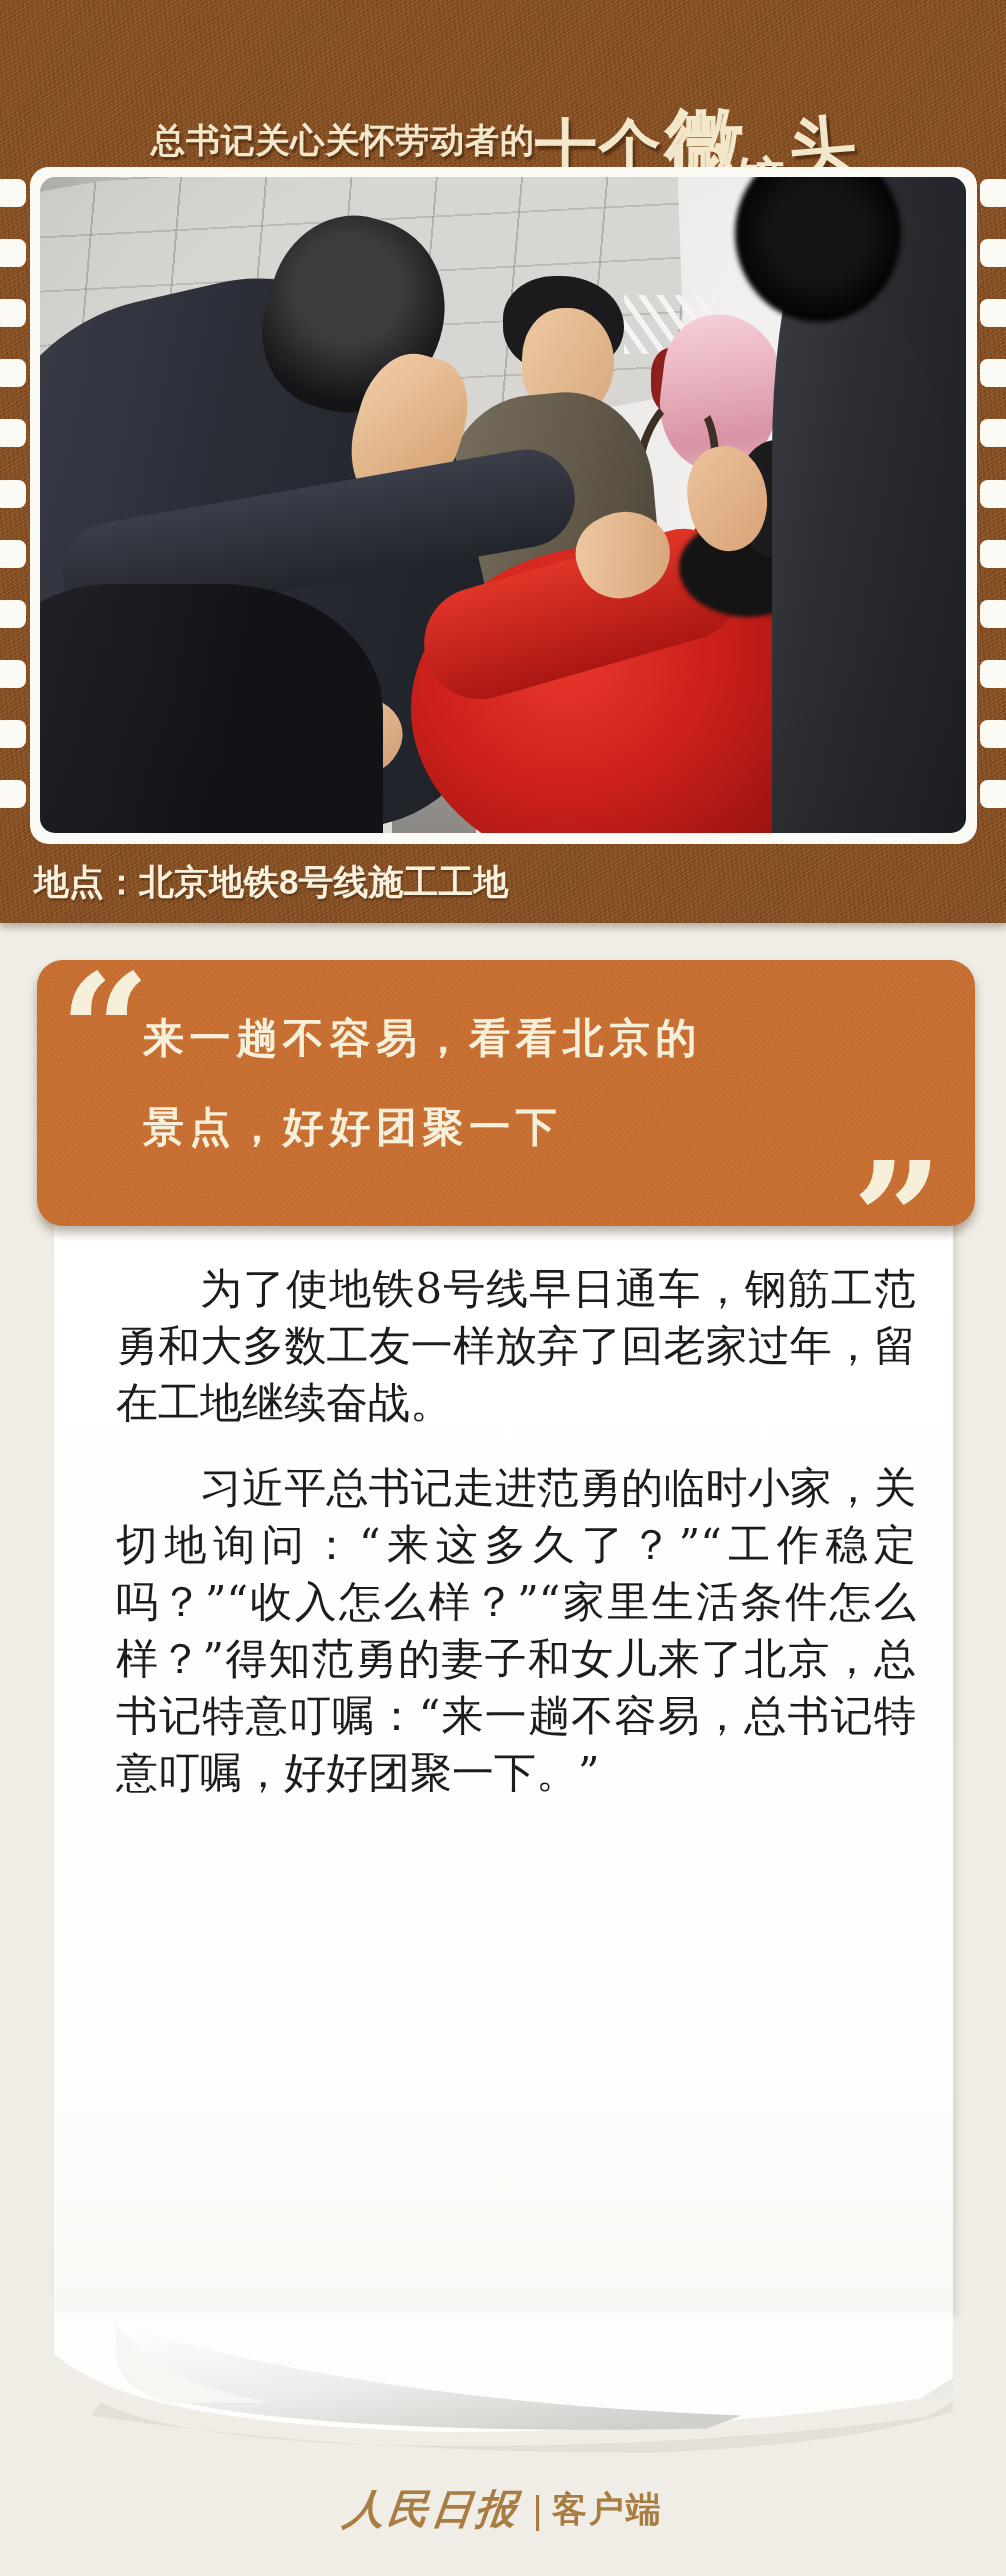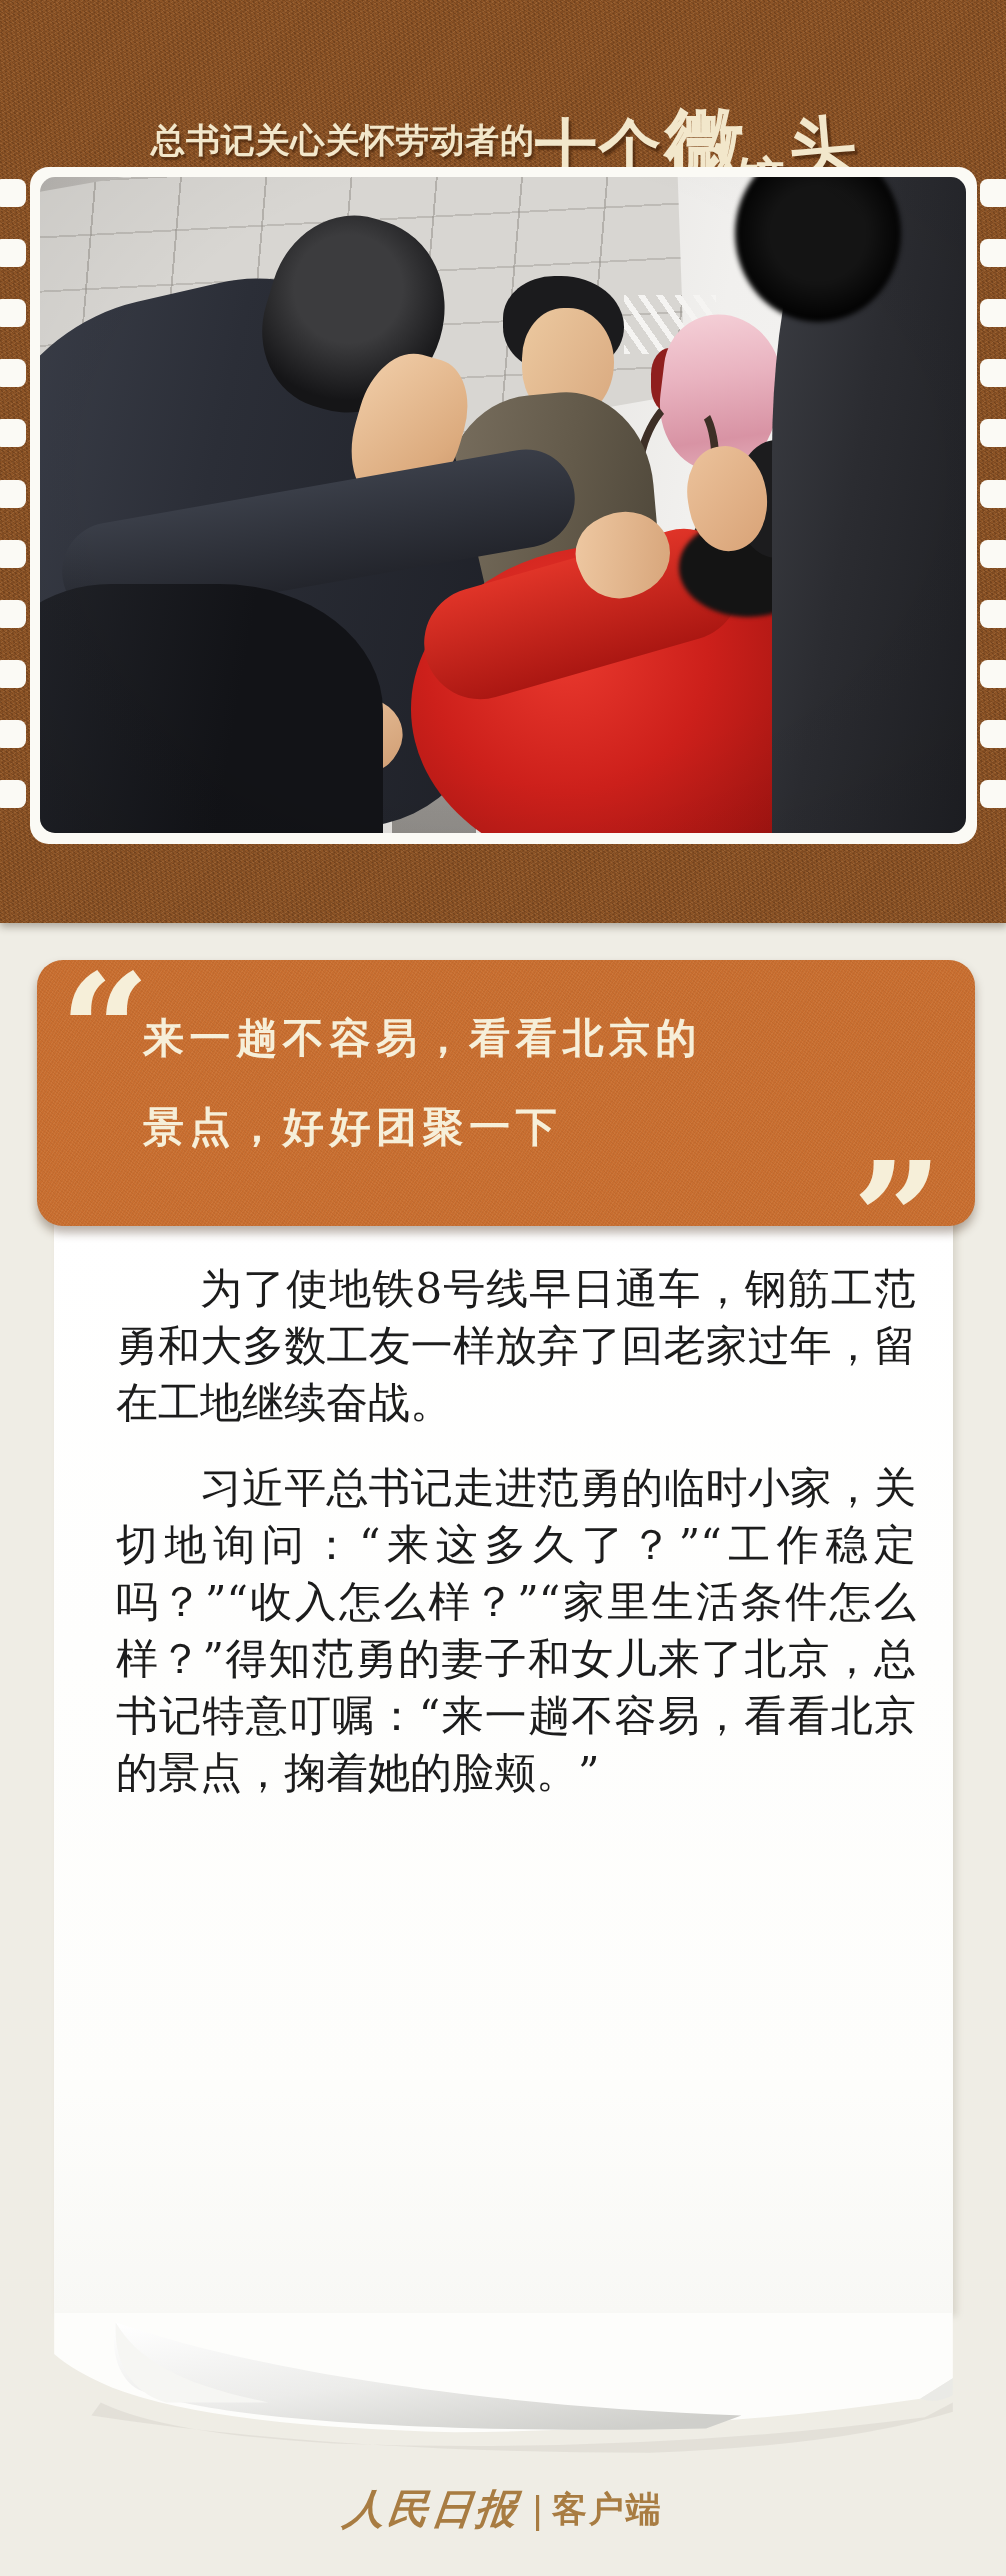--- a/index.html
+++ b/index.html
@@ -190,36 +190,37 @@
         <div class="ph ph-xi-hand"></div>
         <div class="ph ph-xi-hand2"></div>
         <div class="ph ph-coat-bl"></div>
         <div class="ph ph-right"></div>
         <div class="ph ph-right-hair"></div>
         <div class="ph ph-vig"></div>
       </div>
     </div>
 
     <div class="caption-row">
+      <span>地点：北京地铁8号线施工工地</span>
     </div>
   </div>
 
   <div class="quote-box">
     <span class="q-mark q-open">“</span>
     <div class="q-text">
       <div>来一趟不容易，看看北京的</div>
       <div>景点，好好团聚一下</div>
     </div>
     <span class="q-mark q-close">”</span>
   </div>
 
   <div class="paper">
     <div class="article">
       <p>为了使地铁8号线早日通车，钢筋工范勇和大多数工友一样放弃了回老家过年，留在工地继续奋战。</p>
-      <p>习近平总书记走进范勇的临时小家，关切地询问：“来这多久了？”“工作稳定吗？”“收入怎么样？”“家里生活条件怎么样？”得知范勇的妻子和女儿来了北京，总书记特意叮嘱：“来一趟不容易，看看北京的景点，掬着她的脸颊。”</p>
+      <p>习近平总书记走进范勇的临时小家，关切地询问：“来这多久了？”“工作稳定吗？”“收入怎么样？”“家里生活条件怎么样？”得知范勇的妻子和女儿来了北京，总书记特意叮嘱：“来一趟不容易，总书记特意叮嘱，好好团聚一下。”</p>
     </div>
   </div>
 
   <div class="curl">
     <svg width="899" height="149" viewBox="0 0 965 160" xmlns="http://www.w3.org/2000/svg">
       <defs>
         <linearGradient id="foldg" x1="0" y1="0" x2="0.8" y2="1">
           <stop offset="0" stop-color="#ffffff"></stop>
           <stop offset="0.55" stop-color="#ececea"></stop>
           <stop offset="1" stop-color="#cfcfcb"></stop>

